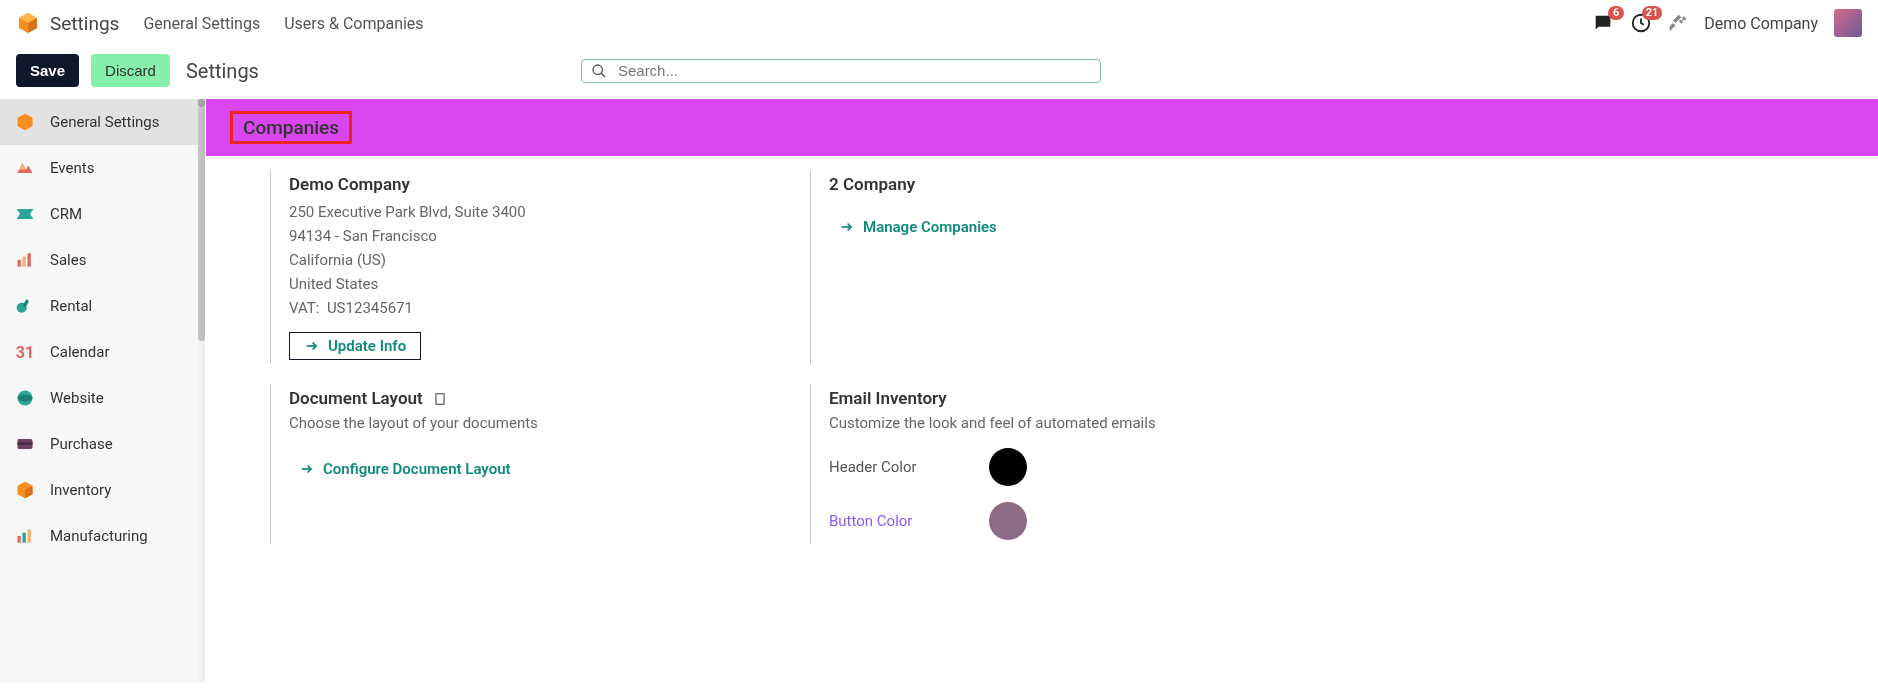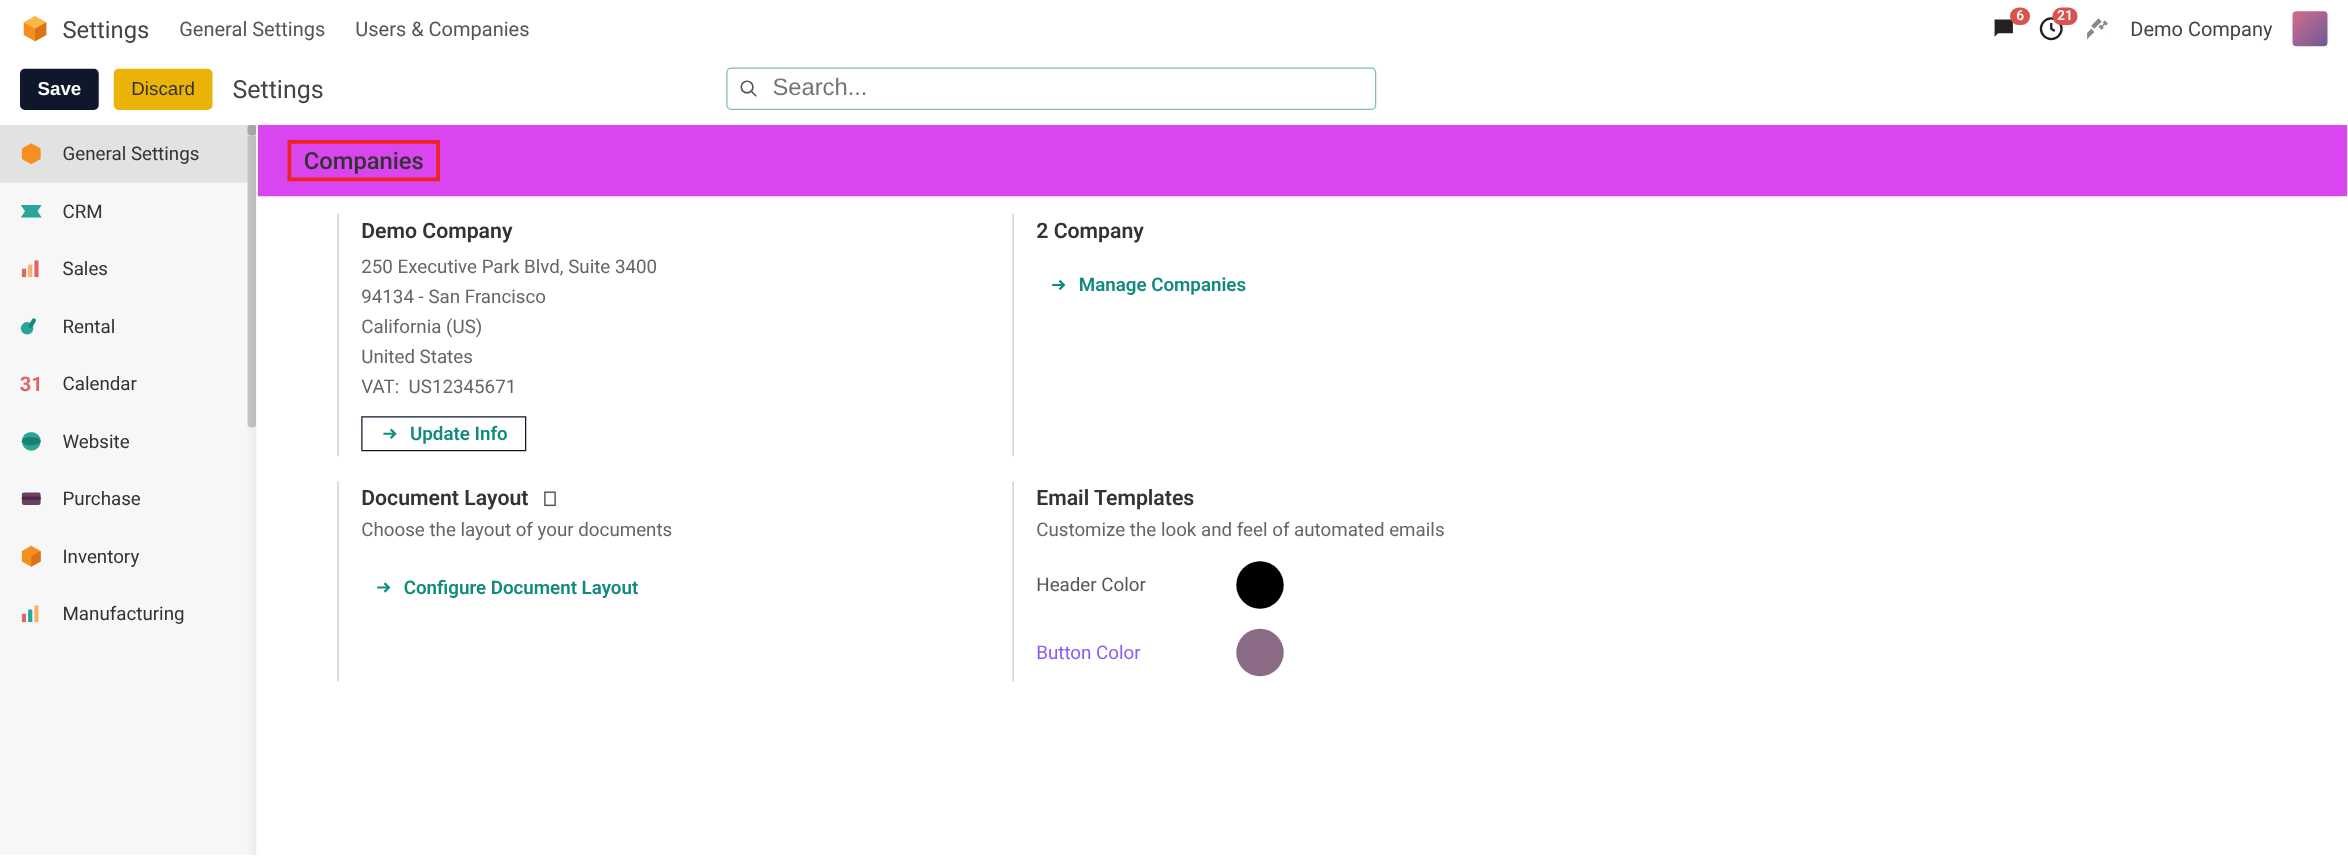--- a/index.html
+++ b/index.html
@@ -9,25 +9,25 @@
   .topbar .app-title{font-size:19px;color:#444;margin-right:24px;}
   .topbar .top-link{color:#555;font-size:16px;margin-right:24px;cursor:pointer;}
   .topbar .spacer{flex:1;}
   .topbar .tray{display:flex;align-items:center;gap:16px;}
   .tray-item{position:relative;cursor:pointer;color:#444;}
   .badge{position:absolute;top:-6px;right:-10px;background:#d9534f;color:#fff;border-radius:9px;font-size:11px;line-height:14px;min-width:16px;padding:0 4px;text-align:center;font-weight:600;}
   .avatar{width:28px;height:28px;border-radius:3px;background:linear-gradient(135deg,#d56b8e,#6b5b95);}
   .toolbar{display:flex;align-items:center;padding:8px 16px 12px;gap:12px;}
   .btn{border:none;border-radius:4px;padding:8px 14px;font-size:15px;cursor:pointer;}
   .btn-primary{background:#0f172a;color:#fff;font-weight:600;}
-  .btn-secondary{background:#eab308;color:#333;}
+  .btn-secondary{background:#86efac;color:#333;}
   .toolbar-title{font-size:20px;color:#444;margin-left:4px;}
   .search-wrap{margin-left:auto;margin-right:auto;position:relative;}
   .search-wrap{left:0;}
-  .search{width:520px;max-width:520px;border:1px solid #7fbab3;border-radius:4px;height:34px;padding:4px 12px 4px 36px;font-size:19px;outline:none;}
+  .search{width:520px;max-width:520px;border:1px solid #7fbab3;border-radius:4px;height:24px;padding:4px 12px 4px 36px;font-size:15px;outline:none;}
   .search-icon-pos{position:absolute;left:10px;top:50%;transform:translateY(-50%);color:#666;}
   .body{display:flex;height:calc(688px - 46px - 58px);}
   .sidebar{width:206px;background:#f7f7f7;border-right:1px solid #fff;position:relative;overflow:hidden;}
   .sidebar::after{content:"";position:absolute;right:0;top:0;bottom:0;width:8px;background:linear-gradient(to right,rgba(0,0,0,0),rgba(0,0,0,0.05));}
   .side-scroll{position:absolute;right:0;top:0;width:7px;height:40%;background:#c6c6c6;border-radius:3px;}
   .side-tip{position:absolute;right:0;top:0;width:7px;height:8px;background:#aaa;border-radius:2px;}
   .side-item{display:flex;align-items:center;height:46px;padding:0 14px;gap:14px;color:#333;cursor:pointer;font-size:15px;}
   .side-item.active{background:#e2e2e2;}
   .side-item .icon{width:22px;height:22px;display:flex;align-items:center;justify-content:center;}
   .main{flex:1;overflow:auto;}
@@ -116,20 +116,29 @@
       <span class="icon">
           <svg viewBox="0 0 24 24" width="20" height="20">
             <polygon points="12,2 21,7 21,17 12,22 3,17 3,7" fill="#f78f1e"></polygon>
           </svg>
         </span>
       <span>General Settings</span>
     </div>
     <div class="side-item">
       <span class="icon">
           <svg width="20" height="20" viewBox="0 0 24 24">
+            <path d="M3 18l6-12 4 8 3-5 5 9H3z" fill="#e06666"></path>
+            <path d="M3 18l6-12 4 8H3z" fill="#f6b26b"></path>
+          </svg>
+        </span>
+      <span>Events</span>
+    </div>
+    <div class="side-item">
+      <span class="icon">
+          <svg width="20" height="20" viewBox="0 0 24 24">
             <path d="M2 6h20l-4 6 4 6H2l4-6-4-6z" fill="#2aa59a"></path>
           </svg>
         </span>
       <span>CRM</span>
     </div>
     <div class="side-item">
       <span class="icon">
           <svg width="20" height="20" viewBox="0 0 24 24">
             <rect x="3" y="12" width="4" height="8" fill="#e06666"></rect>
             <rect x="9" y="8" width="4" height="12" fill="#f6b26b"></rect>
@@ -257,21 +266,21 @@
             <svg width="16" height="14" viewBox="0 0 24 24" fill="none" stroke="#118a7e" stroke-width="3">
                 <line x1="3" y1="12" x2="19" y2="12"></line>
                 <polyline points="13 6 19 12 13 18"></polyline>
               </svg>
           </span>
           <span>Configure Document Layout</span>
         </span>
       </div>
 
       <div class="col">
-        <div class="h">Email Templates</div>
+        <div class="h">Email Inventory</div>
         <div class="sub">Customize the look and feel of automated emails</div>
         <div class="color-row">
           <span style="width:100px;color:#555;">Header Color</span>
           <span class="swatch black"></span>
         </div>
         <div class="color-row">
           <span style="width:100px;color:#8b5cf6;">Button Color</span>
           <span class="swatch mauve"></span>
         </div>
       </div>

